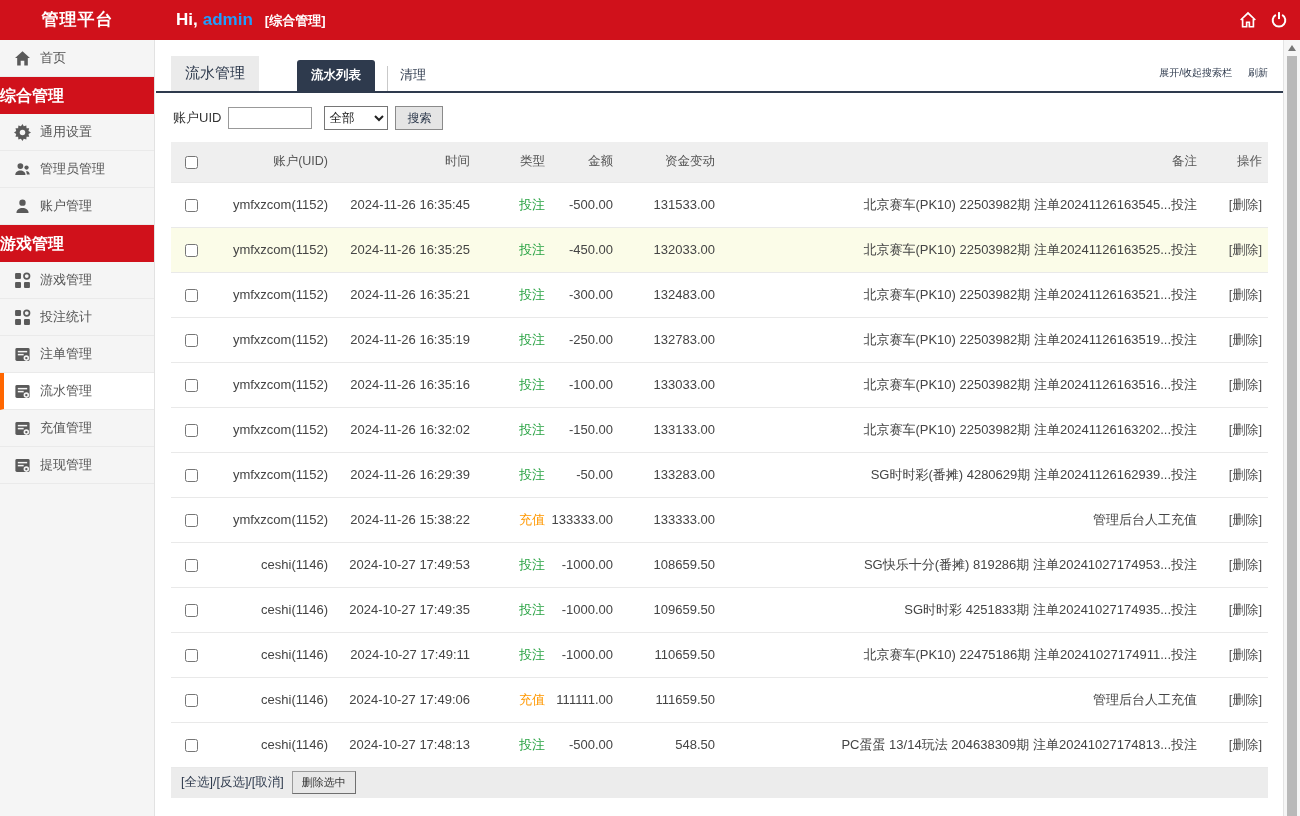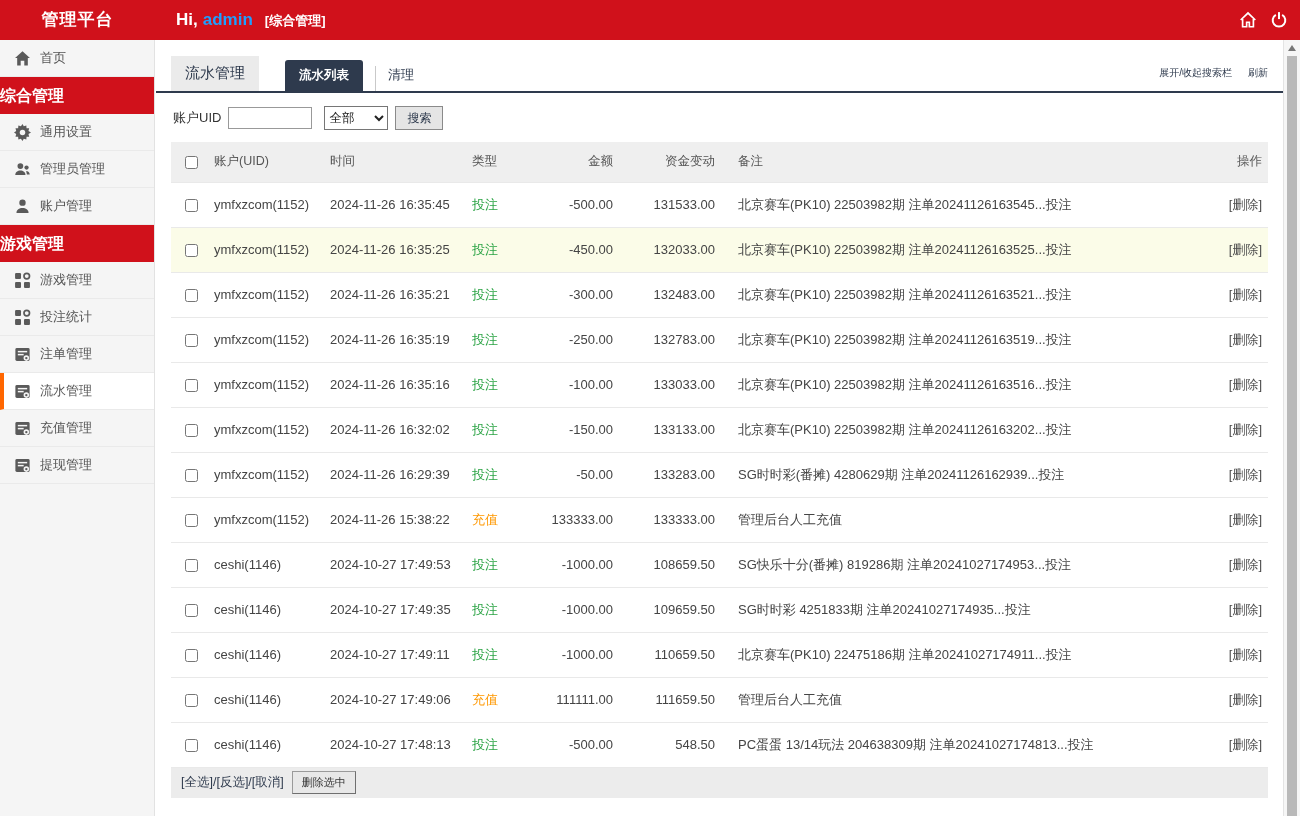--- a/index.html
+++ b/index.html
@@ -31,41 +31,41 @@
   .side-item.active{background:#fff;border-left:4px solid var(--accent-orange);}
   .side-item.active .sicon{margin-left:10px;}
   .side-section{height:37px;line-height:37px;background:var(--brand-red);color:#fff;
                 font-size:16px;font-weight:bold;}
 
   
   .main{position:absolute;left:156px;top:40px;right:17px;bottom:0;background:#fff;overflow:hidden;}
   .tabbar{display:flex;align-items:flex-end;border-bottom:2px solid var(--tab-navy);
           margin-top:16px;padding:0 15px;}
   .page-title{background:#ebebeb;color:var(--tab-navy);font-size:15px;padding:8px 14px;}
-  .tab-group{display:flex;align-items:flex-end;margin-left:26px;}
+  .tab-group{display:flex;align-items:flex-end;margin-left:38px;}
   .tab{cursor:pointer;}
   .tab.active{background:var(--tab-navy);color:#fff;font-size:12.5px;font-weight:bold;
               padding:7px 14px;border-radius:3px 3px 0 0;}
   .tab.plain{color:var(--tab-navy);font-size:13px;padding:0 12px 7px 12px;border-left:1px solid #c9c9c9;margin-left:12px;}
   .toolbar-links{margin-left:auto;display:flex;gap:16px;font-size:10px;color:var(--tab-navy);padding-bottom:11px;}
   .toolbar-links span{cursor:pointer;}
 
   .searchbar{display:flex;align-items:center;margin:13px 15px 12px 17px;font-size:13px;color:#333;}
   .uid-input{width:84px;height:22px;border:1px solid #999;margin-left:7px;padding:0 4px;font-size:13px;}
   .type-select{height:24px;width:64px;margin-left:12px;font-size:12.5px;border:1px solid #767676;background:#fff;color:#222;}
   .search-btn{height:24px;margin-left:7px;padding:0 11px;font-size:12px;color:var(--tab-navy);
               background:#e5e5e5;border:1px solid #8a8a8a;cursor:pointer;}
 
   table{border-collapse:collapse;table-layout:fixed;width:calc(100% - 30px);margin:0 15px;}
   thead th{background:#efefef;height:40px;font-weight:normal;font-size:12.5px;color:#555;
            border-bottom:1px solid #e9e9e9;white-space:nowrap;}
   tbody td{height:45px;border-bottom:1px solid #e9e9e9;font-size:13px;color:#444;
            white-space:nowrap;overflow:hidden;text-overflow:ellipsis;}
   tr.hl td{background:var(--row-highlight);}
-  .al{text-align:left;} .ar{text-align:right;}
+  .al{text-align:right;} .ar{text-align:right;}
   .cb-cell{padding-left:14px;text-align:left;}
   input[type=checkbox]{width:13px;height:13px;margin:0;vertical-align:middle;cursor:pointer;}
   td.remark,th.remark{padding-left:22px;}
   td.action,th.action{padding-right:6px;}
   .type-green{color:var(--green);} .type-orange{color:var(--orange);}
   .del-link{color:#4d4d4d;cursor:pointer;}
 
   .table-footer{margin:0 15px;height:30px;background:#ececec;display:flex;align-items:center;
                 padding-left:10px;font-size:12.5px;color:var(--tab-navy);}
   .sel-links{cursor:pointer;}

